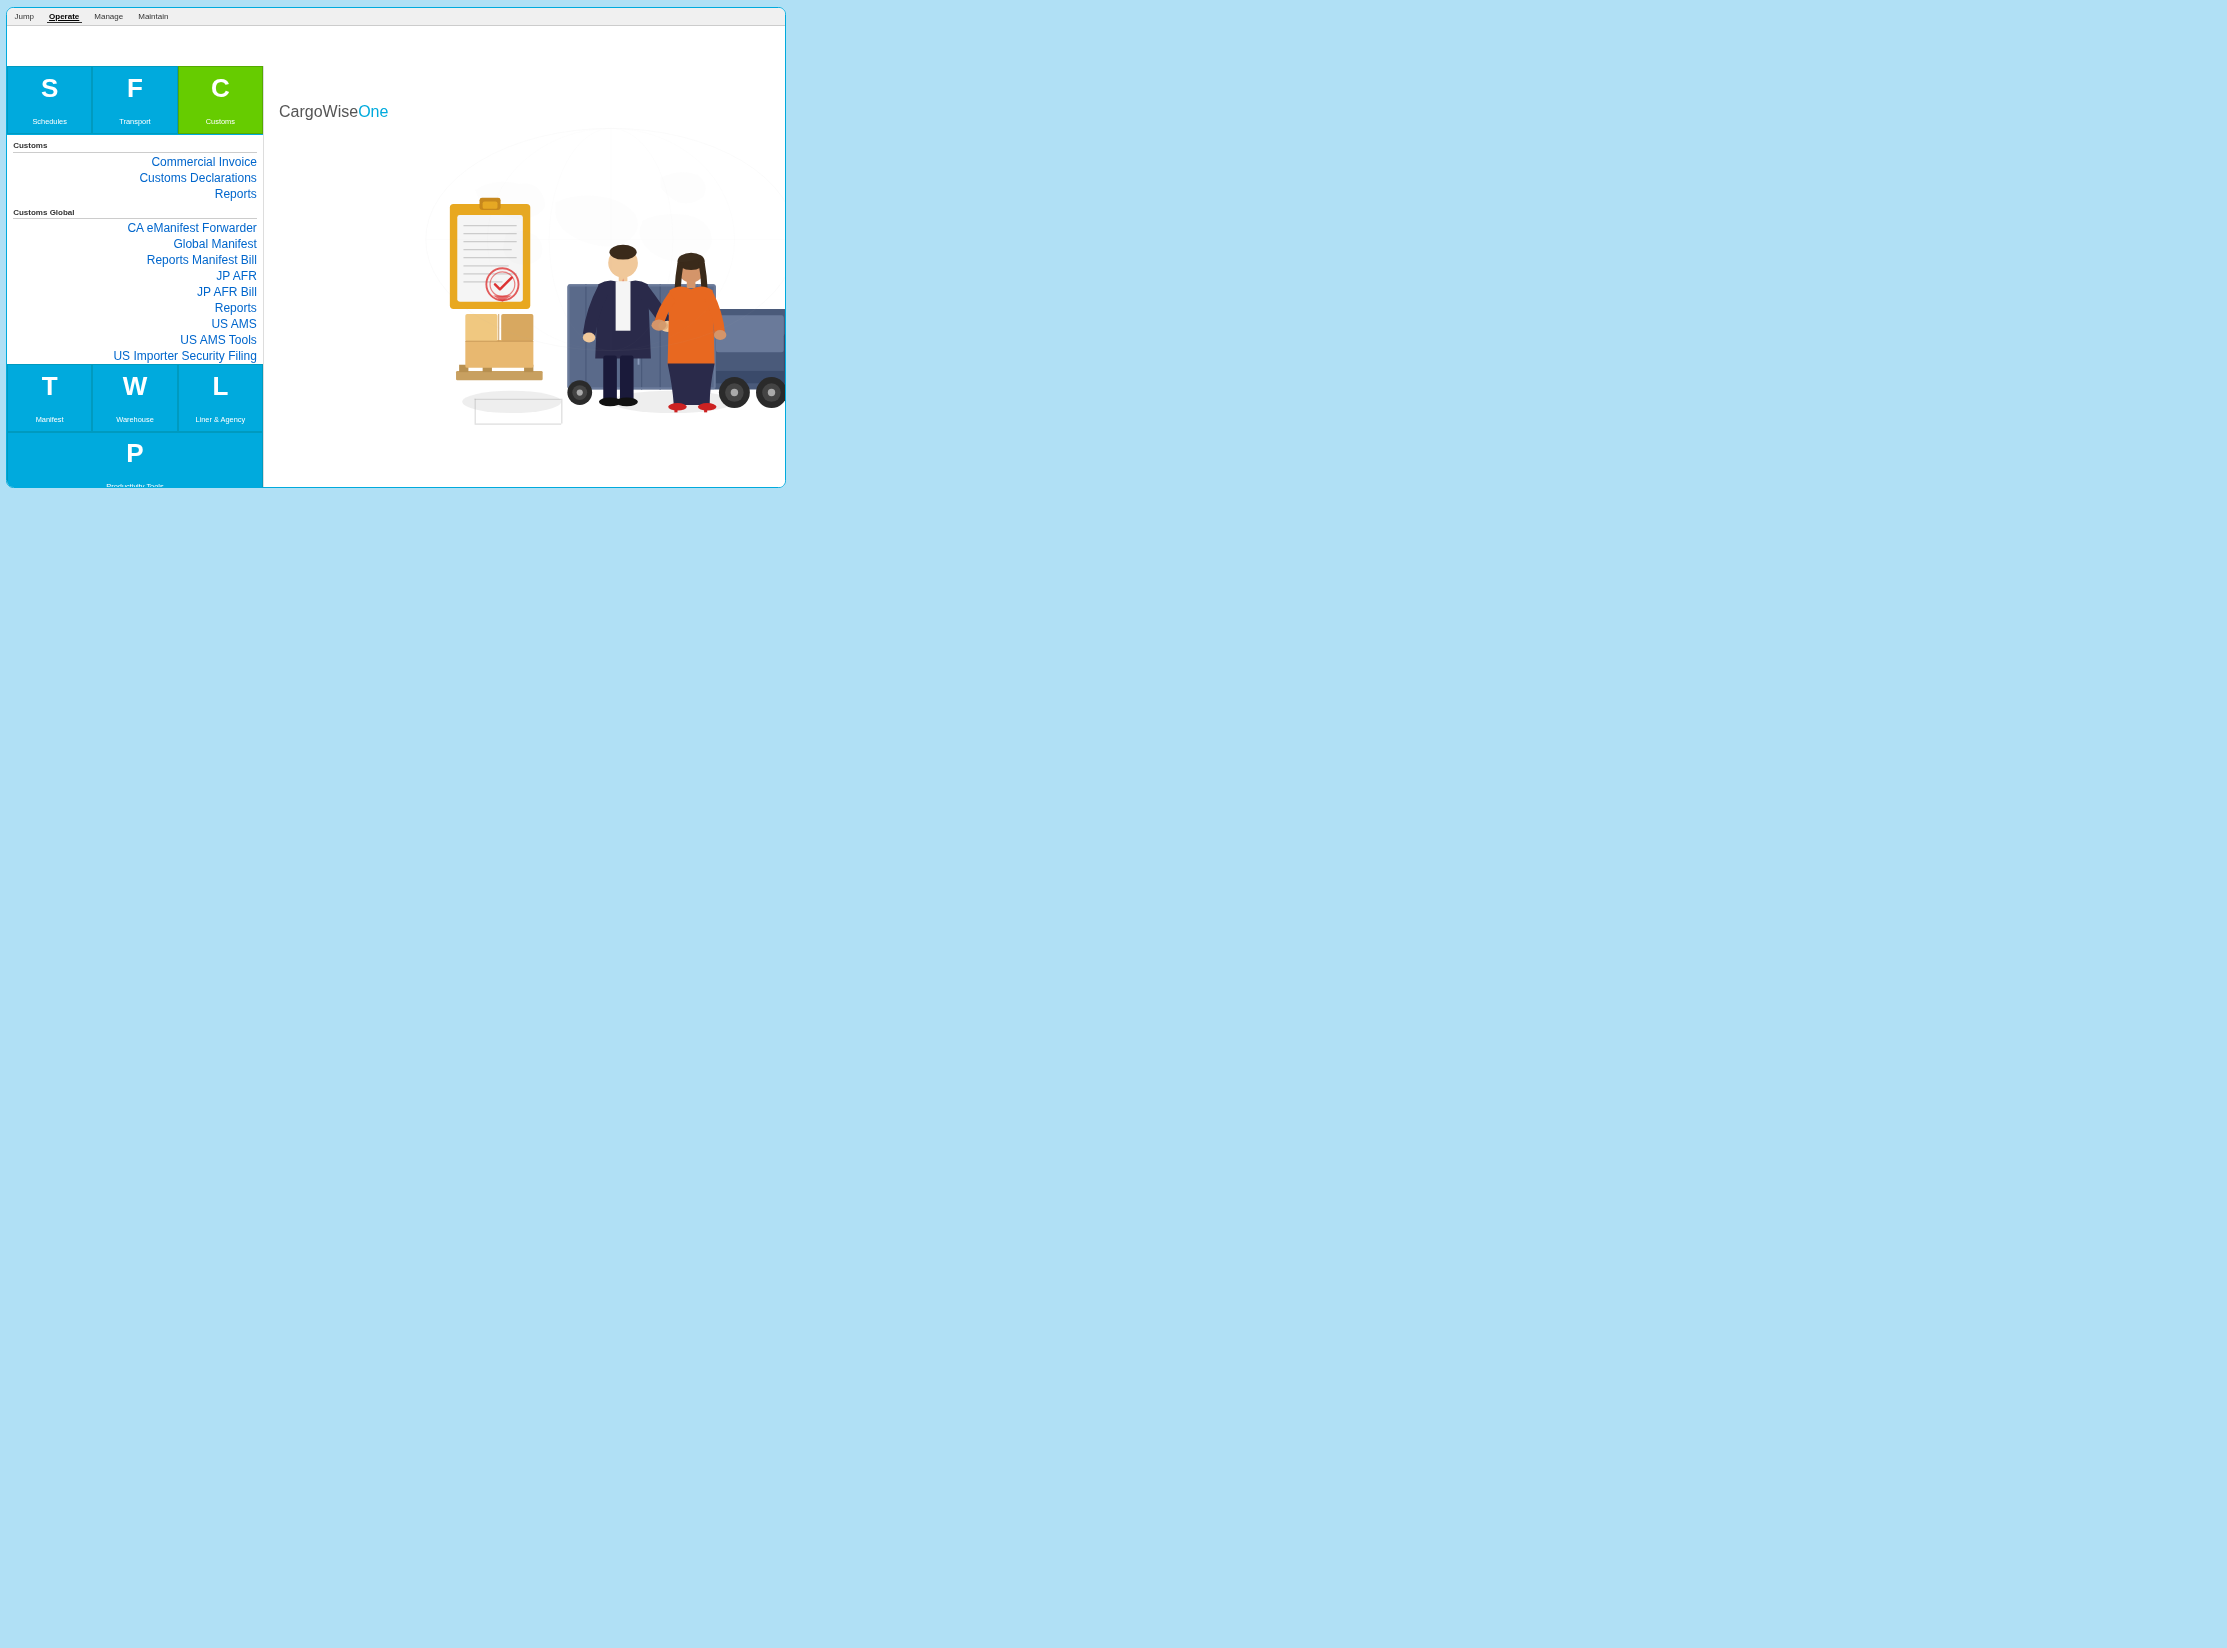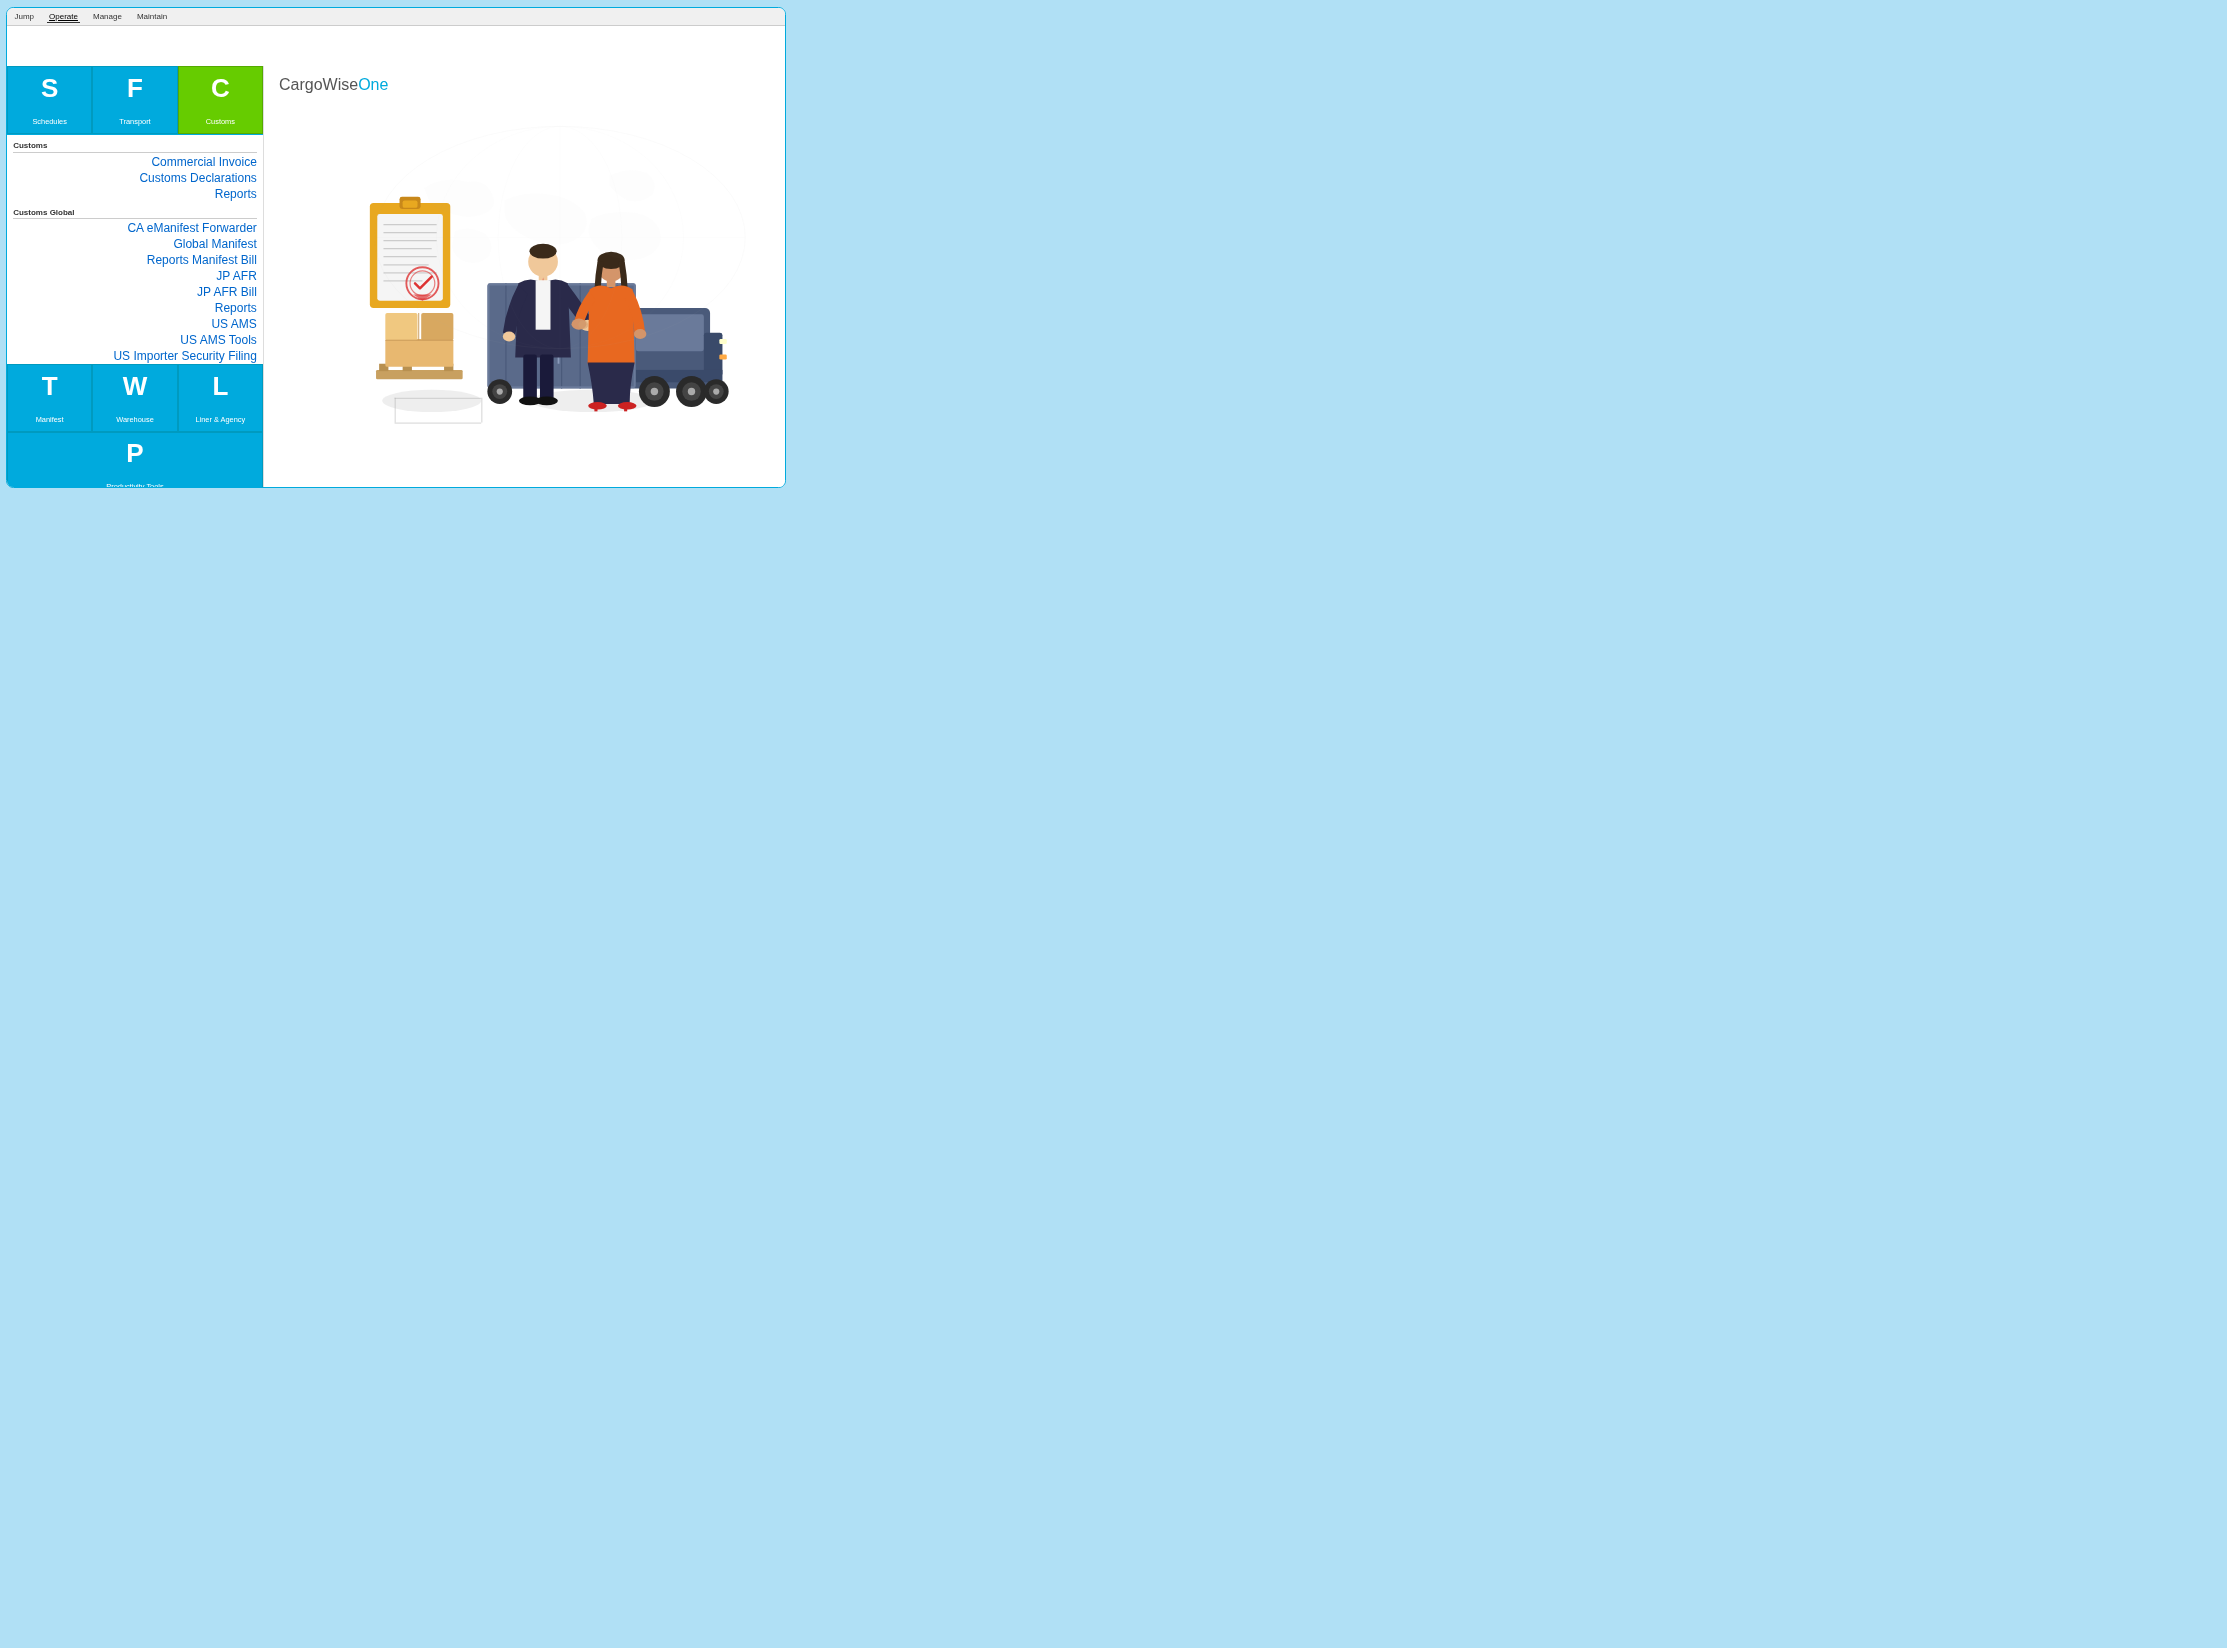--- a/index.html
+++ b/index.html
@@ -34,21 +34,21 @@
       font-size: 8px;
     }
     .menu-item {
       cursor: pointer;
       padding: 1.2px 2.5px;
       color: #333;
     }
     .menu-item.active {
       text-decoration: underline;
       color: #000;
-      font-weight: normal;
+      font-weight: bold;
       border-bottom: 1.2px solid #333;
     }
     
     .main-layout {
       display: flex;
       flex: 1;
       overflow: hidden;
     }
     
     .sidebar {
@@ -132,24 +132,25 @@
     .tile.transport { background: #00aadd; }
     .tile.warehouse { background: #00aadd; }
     .tile.liner { background: #00aadd; }
     .tile.productivity { background: #00aadd; }
 
     
     .content-area {
       flex: 1;
       background: #fff;
       display: flex;
-      flex-direction: column;
+      flex-direction: row;
       padding: 10px 15px;
       position: relative;
       overflow: hidden;
+      margin-top: 27px;
     }
     .app-title {
       font-size: 16px;
       font-weight: 300;
       color: #333;
       margin-bottom: 7.4px;
     }
     .app-title span.cargo {
       color: #555;
       font-weight: 400;

